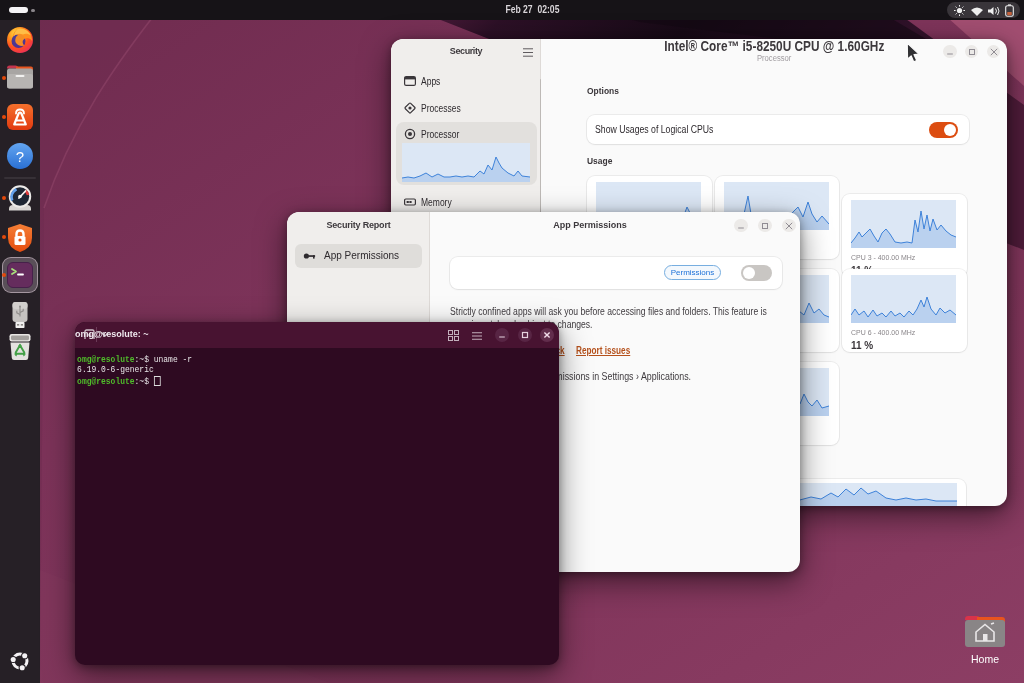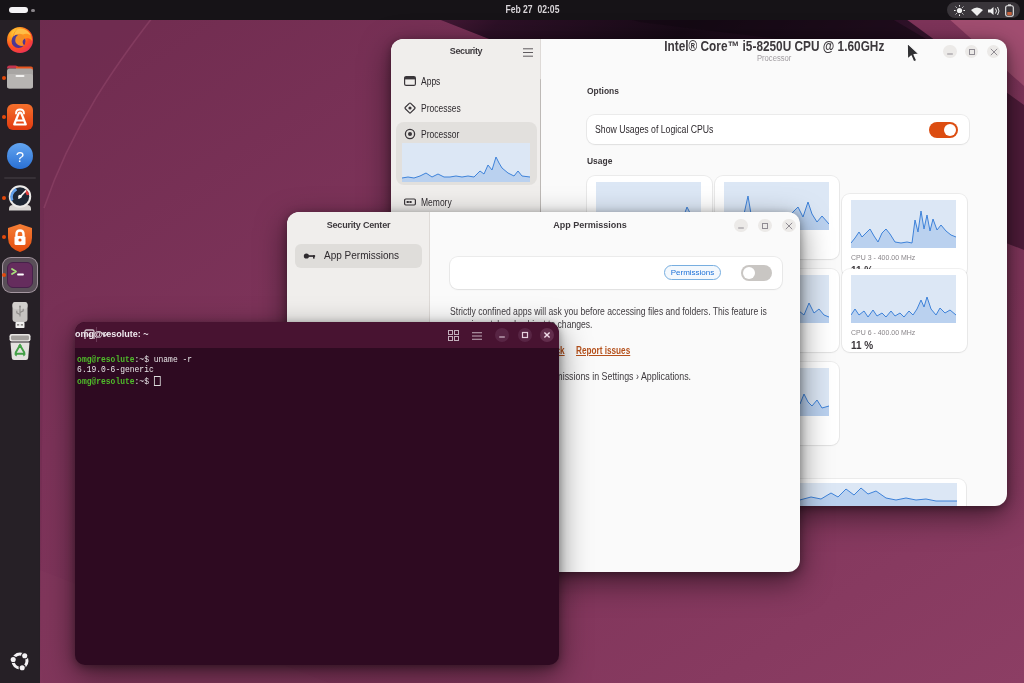--- a/index.html
+++ b/index.html
@@ -375,21 +375,21 @@
               <path class="ga" d="M0,19 L20,18 L40,19 L60,17 L80,18 L100,16 L120,18 L140,17 L160,18 L180,17 L200,18 L215,14 L225,16 L235,10 L242,14 L250,6 L258,12 L265,5 L272,11 L280,8 L290,15 L300,17 L310,15 L320,17 L330,16 L340,18 L361,18 L361,48 L0,48 Z"></path>
               <path class="gl" d="M0,19 L20,18 L40,19 L60,17 L80,18 L100,16 L120,18 L140,17 L160,18 L180,17 L200,18 L215,14 L225,16 L235,10 L242,14 L250,6 L258,12 L265,5 L272,11 L280,8 L290,15 L300,17 L310,15 L320,17 L330,16 L340,18 L361,18"></path>
             </svg>
       </div>
     </div>
   </div>
 </div>
 
 <div class="win" id="sec">
   <div id="sec-side">
-    <div class="h-title" style="position:absolute;left:0;top:7px;width:143px;letter-spacing:-0.2px">Security Center</div>
+    <div class="h-title" style="position:absolute;left:0;top:7px;width:143px;letter-spacing:-0.2px">Security Report</div>
     <div class="abs" style="left:8px;top:32px;width:127px;height:24px;background:#dfddda;border-radius:6px"></div>
     <svg class="abs" style="left:16px;top:38px" width="13" height="12" viewBox="0 0 13 12">
           <circle cx="3.4" cy="6" r="2.6" fill="#2e2a2e"></circle>
           <rect x="5.6" y="5.2" width="6.5" height="1.7" fill="#2e2a2e"></rect>
           <rect x="10" y="5.2" width="1.6" height="3.4" fill="#2e2a2e"></rect>
         </svg>
     <div style="position:absolute;left:37px;top:32px;line-height:24px;font-size:10px;color:#2e2a2e">App Permissions</div>
   </div>
   <div class="abs" style="left:144px;top:0;width:369px;height:360px">
     <div class="h-title" style="position:absolute;left:0;top:7px;width:318px">App Permissions</div>
@@ -463,14 +463,27 @@
       <div>6.19.0-6-generic</div>
       <div><span class="tgreen">omg@resolute</span><span style="color:#e8e6e8">:~$ </span><span style="display:inline-block;width:8px;height:10px;border:1px solid #ddd;vertical-align:-2px"></span></div>
     </div>
   </div>
 </div>
 
 <svg class="abs" style="left:906px;top:42px" width="16" height="24" viewBox="0 0 16 24">
       <path d="M1.2,1 L1.5,17.2 L5.2,13.9 L7.7,19.9 L10.8,18.5 L8.1,12.7 L13,12.1 Z" fill="#303033" stroke="#fbfbfb" stroke-width="1.3" stroke-linejoin="round"></path>
     </svg>
 
+<div class="abs" style="left:950px;top:610px;width:70px;height:60px">
+  <svg width="44" height="36" viewBox="0 0 44 36" style="position:absolute;left:13px;top:3px">
+    <path d="M2,6 Q2,3 5,3 L14,3 Q16,3 17,5 L18,7 L2,7 Z" fill="#d8334a"></path>
+    <path d="M14,4 L39,4 Q42,4 42,7 L42,9 L14,9 Z" fill="#e8541e"></path>
+    <rect x="2" y="7" width="40" height="27" rx="3" fill="#898586"></rect>
+    <g fill="none" stroke="#e9e7e8" stroke-width="1.6">
+          <path d="M13,19 L22,11.5 L31,19 L31,28 L13,28 Z"></path>
+          <line x1="28" y1="11" x2="31" y2="10"></line>
+        </g>
+    <rect x="20" y="21" width="4.5" height="7" fill="#e9e7e8"></rect>
+  </svg>
+  <div style="position:absolute;left:0;top:43px;width:70px;text-align:center;color:#fff;font-size:10.5px">Home</div>
+</div>
 
 </div>
 
 </body></html>

